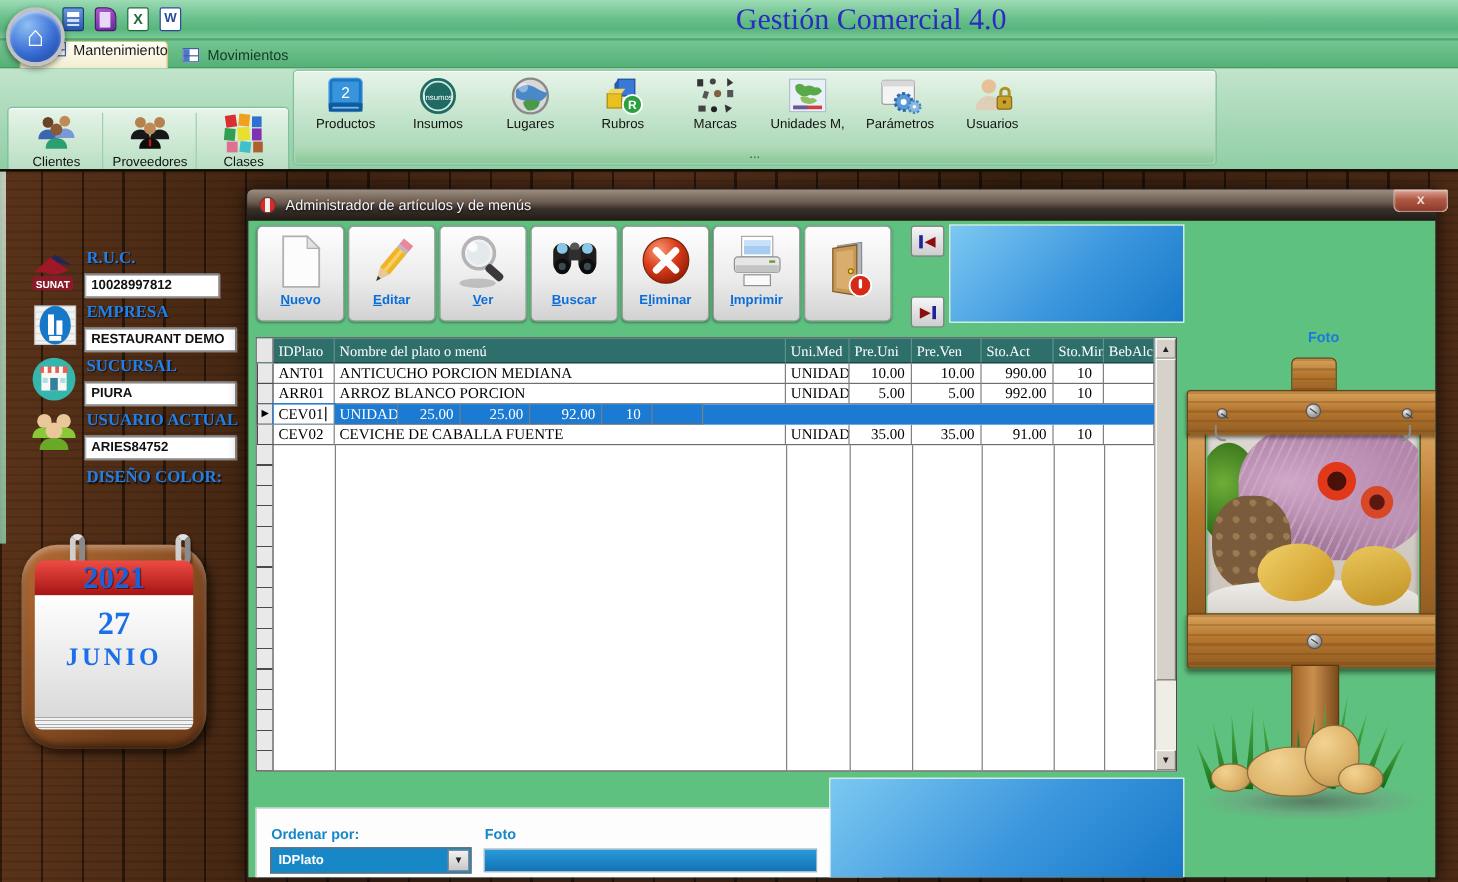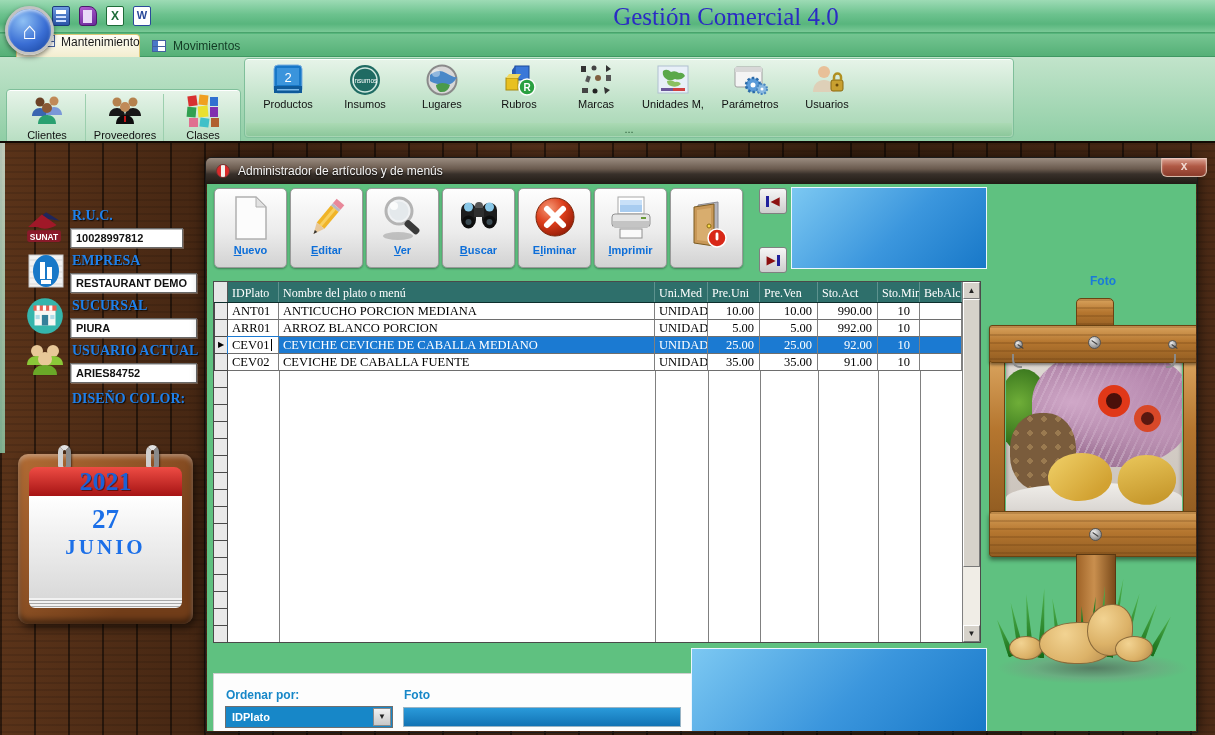--- a/index.html
+++ b/index.html
@@ -71,22 +71,22 @@
 
   
   .f-label { position:absolute; font-family:"Liberation Serif", serif; font-weight:bold; font-size:14px;
     color:#1f80ea; text-shadow:1px 1px 1px rgba(0,0,0,.75); white-space:nowrap; }
   .f-input { position:absolute; height:20px; background:#fff; border:1px solid #6a6a6a;
     box-shadow:inset 1px 1px 0 #bdbdbd, 1px 1px 0 rgba(255,255,255,.25);
     font-size:11px; font-weight:bold; color:#111; padding:3px 0 0 5px; }
   .s-icon { position:absolute; }
 
   
-  .calendar { position:absolute; left:18px; top:452px; width:175px; height:170px;
-    border-radius:10px; background:linear-gradient(135deg,#b26c34,#713d19 75%);
+  .calendar { position:absolute; left:18px; top:452px; width:154px; height:170px;
+    border-radius:30px; background:linear-gradient(135deg,#b26c34,#713d19 75%);
     box-shadow:inset 0 3px 5px rgba(255,255,255,.35), inset 0 -4px 6px rgba(0,0,0,.5), 3px 4px 8px rgba(0,0,0,.6); }
   .cal-red { position:absolute; left:11px; top:13px; right:11px; height:29px; border-radius:8px 8px 0 0;
     background:linear-gradient(180deg,#ee4c44,#a61414); text-align:center;
     font-family:"Liberation Serif", serif; font-weight:bold; font-size:26px; color:#1b61d8; line-height:30px;
     text-shadow:1px 1px 0 rgba(0,0,0,.45); }
   .cal-body { position:absolute; left:11px; top:42px; right:11px; height:102px;
     background:linear-gradient(180deg,#ffffff,#d9d9d9); text-align:center; }
   .cal-day { font-family:"Liberation Serif", serif; font-weight:bold; font-size:27px; color:#1b6fe8; margin-top:8px; }
   .cal-month { font-family:"Liberation Serif", serif; font-weight:bold; font-size:21px; color:#1b6fe8; letter-spacing:3px; }
   .cal-stack { position:absolute; left:11px; right:11px; top:144px; height:10px;
@@ -562,21 +562,20 @@
             <div class="tc c-uni">UNIDAD</div>
             <div class="tc c-pu num">5.00</div>
             <div class="tc c-pv num">5.00</div>
             <div class="tc c-sa num">992.00</div>
             <div class="tc c-sm num">10</div>
             <div class="tc c-ba"></div>
           </div>
           <div class="trow selected" style="top:55px">
             <div class="tc c-sel">▶</div>
             <div class="tc c-id"><span>CEV01</span><span class="caret"></span></div>
-            <div class="tc c-nom">CEVICHE CEVICHE DE CABALLA MEDIANO</div>
             <div class="tc c-uni">UNIDAD</div>
             <div class="tc c-pu num">25.00</div>
             <div class="tc c-pv num">25.00</div>
             <div class="tc c-sa num">92.00</div>
             <div class="tc c-sm num">10</div>
             <div class="tc c-ba"></div>
           </div>
           <div class="trow" style="top:72px">
             <div class="tc c-sel"></div>
             <div class="tc c-id">CEV02</div>

